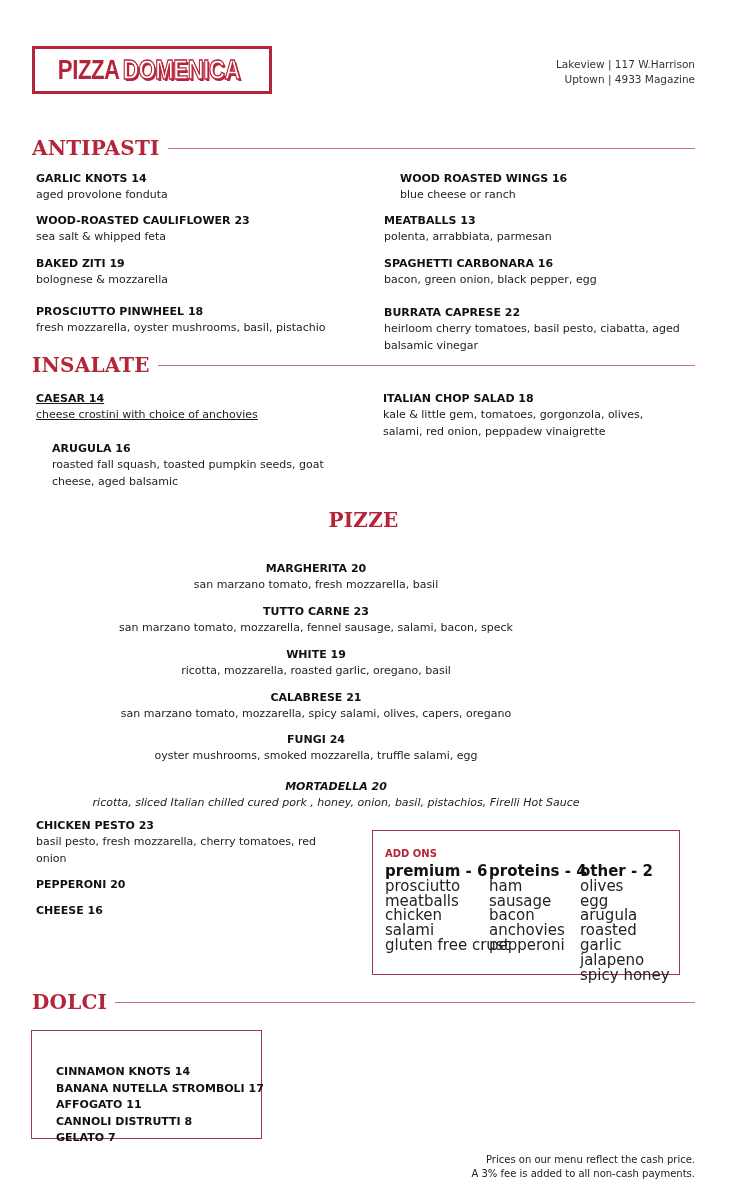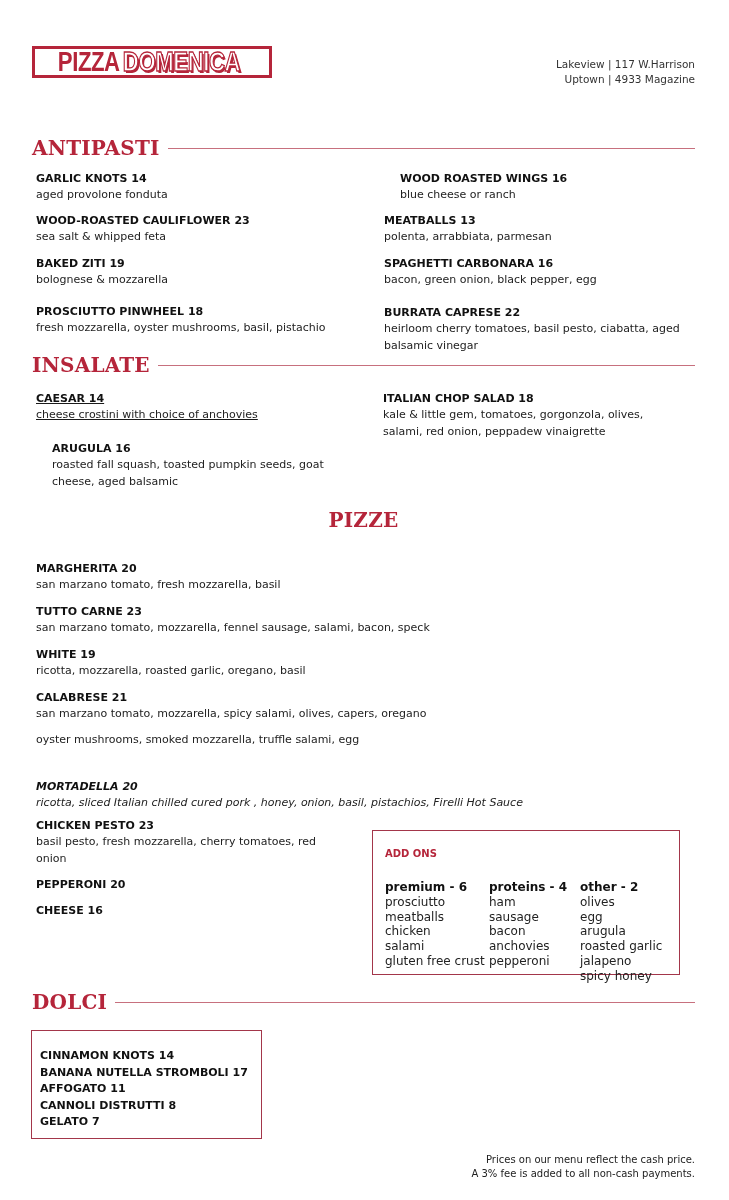--- a/index.html
+++ b/index.html
@@ -3,21 +3,21 @@
   <meta charset="utf-8">
   <style>
     html, body { margin: 0; padding: 0; }
     body {
       width: 729px; height: 1200px; background: #ffffff; position: relative;
       font-family: "DejaVu Sans", sans-serif; color: #1a1a1a; overflow: hidden;
     }
     .abs { position: absolute; }
     
     .logo {
-      left: 32px; top: 46px; width: 240px; height: 32px;
+      left: 32px; top: 46px; width: 240px; height: 48px;
       border: 3px solid #b5253a; box-sizing: border-box;
       display: flex; align-items: center; justify-content: center;
       font-family: "Liberation Sans", sans-serif; font-weight: bold;
       font-size: 27px; letter-spacing: -0.5px;
     }
     .logo .pizza { color: #b5253a; transform: scaleX(0.82); display: inline-block; margin-right: -6px; }
     .logo .domenica {
       color: #ffffff; display: inline-block; transform: scaleX(0.82); margin-left: -10px;
       -webkit-text-stroke: 1.3px #b5253a;
       text-shadow: 2px 2px 0 #b5253a;
@@ -32,33 +32,33 @@
     }
     .section-head .title {
       font-family: "DejaVu Serif", serif; font-weight: bold; color: #b5253a;
       font-size: 20px; letter-spacing: 0.2px; white-space: nowrap;
     }
     .section-head .rule { flex: 1; height: 1px; background: #c7707e; margin-left: 8px; }
     
     .item { width: 330px; }
     .item .name { font-weight: bold; font-size: 11px; line-height: 16px; color: #111; white-space: nowrap; }
     .item .desc { font-size: 11px; line-height: 16.5px; color: #222; }
-    .item.wide { width: 560px; }
+    .item.wide { width: 560px; text-align: center; }
     
     .addons {
       left: 372px; top: 830px; width: 308px; height: 145px; border: 1px solid #a3364a; box-sizing: border-box;
     }
     .addons .head { position: absolute; left: 12px; top: 17px; font-weight: bold; font-size: 10px; color: #b5253a; }
-    .addons .col { position: absolute; top: 49px; font-size: 12px; line-height: 14.8px; color: #222; }
+    .addons .col { position: absolute; top: 33px; font-size: 15px; line-height: 14.8px; color: #222; }
     .addons .col .ch { font-weight: bold; color: #111; }
     
     .dolci-box {
       left: 31px; top: 1030px; width: 231px; height: 109px; border: 1px solid #a3364a; box-sizing: border-box;
     }
-    .dolci-box ul { list-style: none; margin: 0; padding: 0; position: absolute; left: 8px; top: 17px; }
+    .dolci-box ul { list-style: none; margin: 16px; padding: 0; position: absolute; left: 8px; top: 17px; }
     .dolci-box li { font-weight: bold; font-size: 11px; line-height: 16.5px; color: #111; white-space: nowrap; }
     .footer { right: 34px; top: 1153px; text-align: right; font-size: 10px; line-height: 14px; color: #222; }
   </style>
 </head>
 <body>
 
 <div class="abs logo">
   <span class="pizza">PIZZA</span>
   <span class="domenica">DOMENICA</span>
 </div>
@@ -135,20 +135,21 @@
 </div>
 <div class="abs item wide" style="left:36px; top:647px;">
   <div class="name">WHITE 19</div>
   <div class="desc">ricotta, mozzarella, roasted garlic, oregano, basil</div>
 </div>
 <div class="abs item wide" style="left:36px; top:690px;">
   <div class="name">CALABRESE 21</div>
   <div class="desc">san marzano tomato, mozzarella, spicy salami, olives, capers, oregano</div>
 </div>
 <div class="abs item wide" style="left:36px; top:732px;">
+  <div class="name">FUNGI  24</div>
   <div class="desc">oyster mushrooms, smoked mozzarella, truffle salami, egg</div>
 </div>
 <div class="abs item wide" style="left:36px; top:779px; width:600px;font-style:italic;">
   <div class="name">MORTADELLA 20</div>
   <div class="desc">ricotta, sliced Italian chilled cured pork , honey, onion, basil, pistachios, Firelli Hot Sauce</div>
 </div>
 <div class="abs item" style="left:36px; top:818px; width:290px;">
   <div class="name">CHICKEN PESTO 23</div>
   <div class="desc">basil pesto, fresh mozzarella, cherry tomatoes, red onion</div>
 </div>

